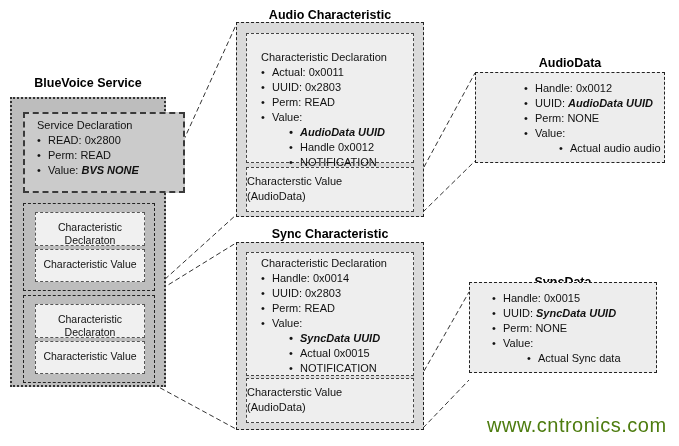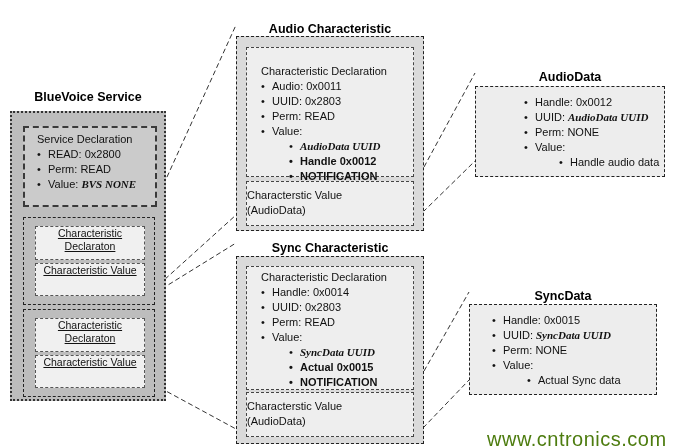--- a/index.html
+++ b/index.html
@@ -5,21 +5,21 @@
   * { box-sizing: border-box; margin: 0; padding: 0; }
   html,body { background:#fff; }
   #stage {
     position: relative;
     width: 679px; height: 446px;
     background: #ffffff;
     font-family: "Liberation Sans", sans-serif;
     color: #111;
     overflow: hidden;
   }
-  .abs { position: absolute; margin-top: 14px; }
+  .abs { position: absolute; }
   .title {
     font-weight: bold;
     font-size: 12.5px;
     text-align: center;
     color: #000;
   }
   
   .svc-outer {
     background: #bdbdbd;
     border: 2px dotted #333;
@@ -32,22 +32,21 @@
   }
   .char-group {
     background: #bdbdbd;
     border: 1.5px dashed #222;
   }
   .mini-box {
     background: #f0f0f0;
     border: 1.5px dashed #555;
     font-size: 10.5px; line-height: 13px;
     text-align: center;
-    padding-top: 0;
-    text-decoration: underline;
+    padding-top: 8px;
   }
   
   .char-outer {
     background: #dadada;
     border: 1.5px dashed #222;
   }
   .char-decl {
     background: #eeeeee;
     border: 1.5px dashed #444;
     font-size: 11px; line-height: 15px;
@@ -62,23 +61,23 @@
   }
   .detail-box {
     background: #ededed;
     border: 1.5px dashed #222;
     font-size: 11px; line-height: 15px;
     padding: 8px 0 0 20px;
   }
   .heading { margin-left: 2px; }
   .blt { position: relative; padding-left: 13px; }
   .blt::before { content: "\2022"; position: absolute; left: 2px; }
-  .sub { margin-left: 28px; font-weight: bold; }
+  .sub { margin-left: 28px; }
   .sub2 { margin-left: 35px; }
-  .bi { font-weight: bold; font-style: italic; font-family: Liberation Serif, serif; }
+  .bi { font-weight: bold; font-style: italic; }
   svg.wires { position: absolute; left: 0; top: 0; pointer-events: none; }
   .watermark {
     font-size: 20px;
     color: #4d7c0f;
     letter-spacing: 0.5px;
     white-space: nowrap;
   }
 </style>
 </head>
 <body>
@@ -95,40 +94,40 @@
       <line x1="423" y1="212" x2="475" y2="161"></line>
       <line x1="424" y1="371" x2="469" y2="292"></line>
       <line x1="423" y1="428" x2="469" y2="380"></line>
     </g>
   </svg>
 
   <div class="abs title" style="left:10px; top:76px; width:156px;">BlueVoice Service</div>
 
   <div class="abs svc-outer" style="left:10px; top:97px; width:156px; height:290px;"></div>
 
-  <div class="abs svc-decl" style="left:23px; top:112px; width:134px; height:81px;">
+  <div class="abs svc-decl" style="left:23px; top:112px; width:162px; height:81px;">
     <div class="heading">Service Declaration</div>
     <div class="blt"><span>READ: 0x2800</span><span class="bi"></span></div>
     <div class="blt"><span>Perm: READ</span><span class="bi"></span></div>
     <div class="blt"><span>Value: </span><span class="bi">BVS NONE</span></div>
   </div>
 
   <div class="abs char-group" style="left:23px; top:203px; width:132px; height:88px;"></div>
   <div class="abs mini-box" style="left:35px; top:212px; width:110px; height:34px;">Characteristic Declaraton</div>
   <div class="abs mini-box" style="left:35px; top:249px; width:110px; height:33px;">Characteristic Value</div>
 
   <div class="abs char-group" style="left:23px; top:295px; width:132px; height:88px;"></div>
   <div class="abs mini-box" style="left:35px; top:304px; width:110px; height:34px;">Characteristic Declaraton</div>
   <div class="abs mini-box" style="left:35px; top:341px; width:110px; height:33px;">Characteristic Value</div>
 
   <div class="abs title" style="left:236px; top:8px; width:188px;">Audio Characteristic</div>
   <div class="abs char-outer" style="left:236px; top:22px; width:188px; height:195px;"></div>
   <div class="abs char-decl" style="left:246px; top:33px; width:168px; height:130px;">
     <div class="heading">Characteristic Declaration</div>
-    <div class="blt">Audio: 0x0011</div>
+    <div class="blt">Actual: 0x0011</div>
     <div class="blt">UUID: 0x2803</div>
     <div class="blt">Perm: READ</div>
     <div class="blt">Value:</div>
     <div class="blt sub bi">AudioData UUID</div>
     <div class="blt sub">Handle 0x0012</div>
     <div class="blt sub">NOTIFICATION</div>
   </div>
   <div class="abs char-val" style="left:246px; top:167px; width:168px; height:45px;">
     <div>Characterstic Value</div>
     <div>(AudioData)</div>
@@ -150,25 +149,25 @@
     <div>Characterstic Value</div>
     <div>(AudioData)</div>
   </div>
 
   <div class="abs title" style="left:475px; top:56px; width:190px;">AudioData</div>
   <div class="abs detail-box" style="left:475px; top:72px; width:190px; height:91px;padding-left:46px;">
     <div class="blt"><span>Handle: 0x0012</span><span class="bi"></span></div>
     <div class="blt"><span>UUID: </span><span class="bi">AudioData UUID</span></div>
     <div class="blt"><span>Perm: NONE</span><span class="bi"></span></div>
     <div class="blt"><span>Value:</span><span class="bi"></span></div>
-    <div class="blt sub2">Handle audio data</div>
+    <div class="blt sub2">Actual audio audio</div>
   </div>
 
   <div class="abs title" style="left:469px; top:275px; width:188px;">SyncData</div>
-  <div class="abs detail-box" style="left:469px; top:290px; width:188px; height:91px;">
+  <div class="abs detail-box" style="left:469px; top:282px; width:188px; height:91px;">
     <div class="blt"><span>Handle: 0x0015</span><span class="bi"></span></div>
     <div class="blt"><span>UUID: </span><span class="bi">SyncData UUID</span></div>
     <div class="blt"><span>Perm: NONE</span><span class="bi"></span></div>
     <div class="blt"><span>Value:</span><span class="bi"></span></div>
     <div class="blt sub2">Actual Sync data</div>
   </div>
 
   <div class="abs watermark" style="left:487px; top:414px;">www.cntronics.com</div>
 
 </div>

